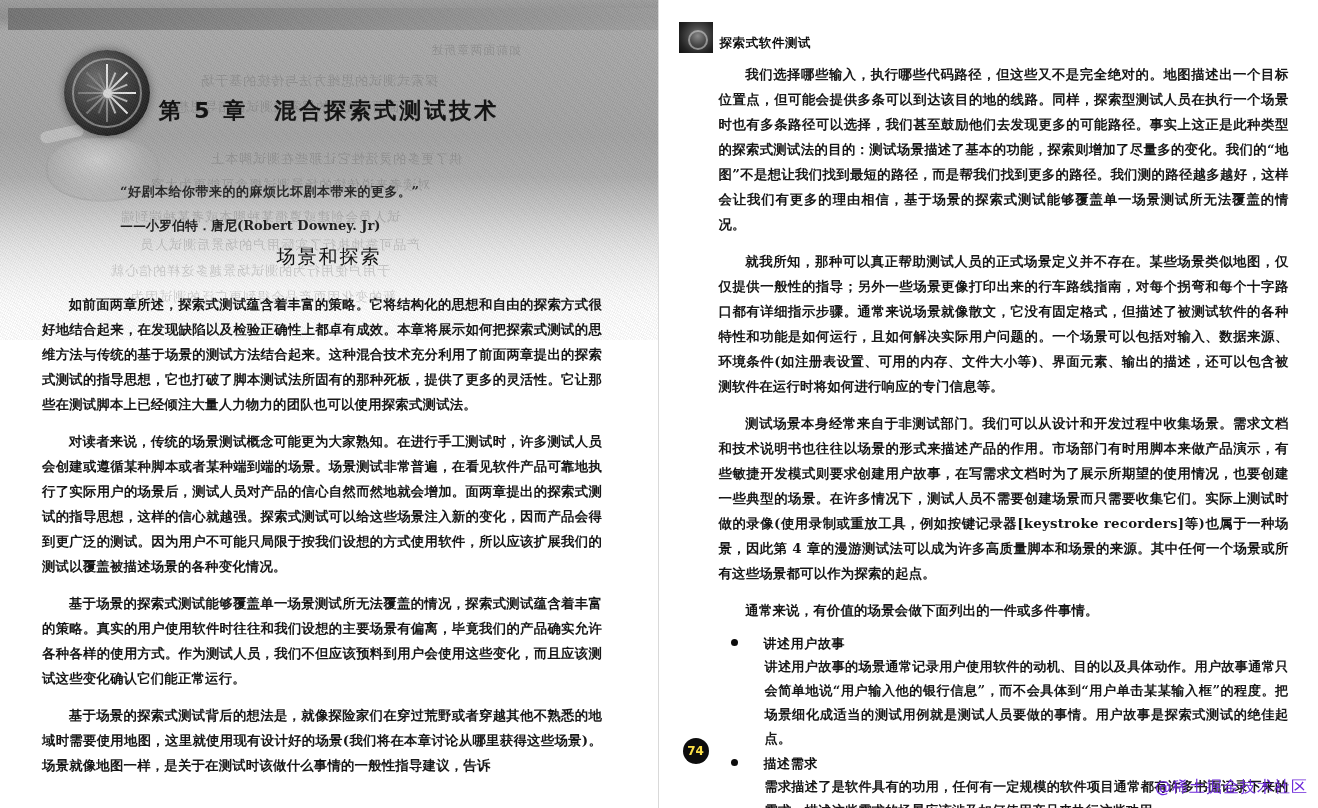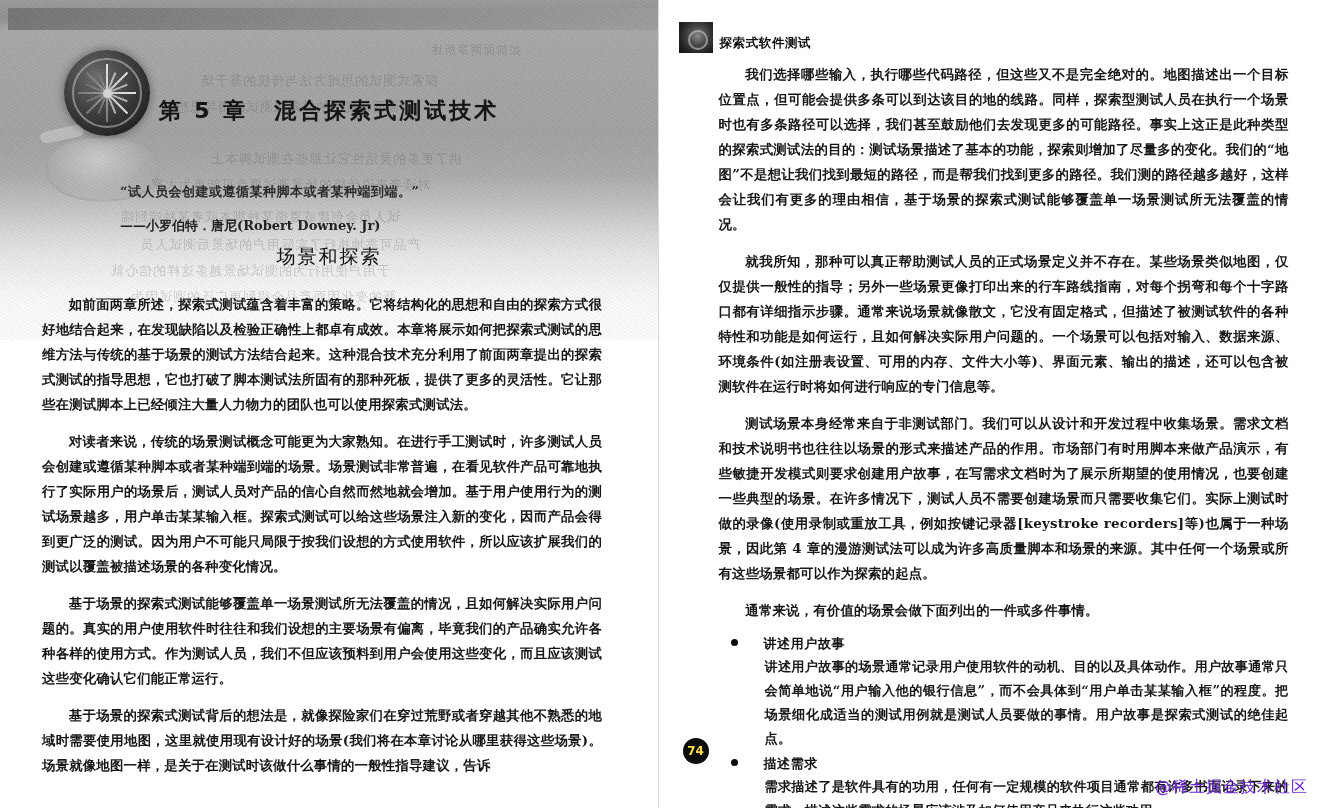--- a/index.html
+++ b/index.html
@@ -348,28 +348,28 @@
       <div class="ghost-text" style="left:110px;  top:262px; font-size:13px;">于用户使用行为的测试场景越多这样的信心就</div>
       <div class="ghost-text" style="left:130px;  top:288px; font-size:13px;">新的变化因而产品会得到更广泛的测试因为</div>
 
       <div class="photo-noise"></div>
     </div>
 
     <div class="chapter-title">
       <span class="num">第 5 章</span><span>混合探索式测试技术</span>
     </div>
 
-    <div class="chapter-quote">“试人员会创建或遵循某种脚本或者某种端到端。”</div>
+    <div class="chapter-quote">“好剧本给你带来的的麻烦比坏剧本带来的更多。”</div>
     <div class="chapter-attrib">——小罗伯特．唐尼(Robert Downey. Jr)</div>
     <div class="section-heading">场景和探索</div>
 
     <div class="body-col-left">
       <p class="bk">如前面两章所述，探索式测试蕴含着丰富的策略。它将结构化的思想和自由的探索方式很好地结合起来，在发现缺陷以及检验正确性上都卓有成效。本章将展示如何把探索式测试的思维方法与传统的基于场景的测试方法结合起来。这种混合技术充分利用了前面两章提出的探索式测试的指导思想，它也打破了脚本测试法所固有的那种死板，提供了更多的灵活性。它让那些在测试脚本上已经倾注大量人力物力的团队也可以使用探索式测试法。</p>
-      <p class="bk">对读者来说，传统的场景测试概念可能更为大家熟知。在进行手工测试时，许多测试人员会创建或遵循某种脚本或者某种端到端的场景。场景测试非常普遍，在看见软件产品可靠地执行了实际用户的场景后，测试人员对产品的信心自然而然地就会增加。基于用户使用行为的测试场景越多，用户单击某某输入框。探索式测试可以给这些场景注入新的变化，因而产品会得到更广泛的测试。因为用户不可能只局限于按我们设想的方式使用软件，所以应该扩展我们的测试以覆盖被描述场景的各种变化情况。</p>
-      <p class="bk">基于场景的探索式测试能够覆盖单一场景测试所无法覆盖的情况，且如何解决实际用户问题的。真实的用户使用软件时往往和我们设想的主要场景有偏离，毕竟我们的产品确实允许各种各样的使用方式。作为测试人员，我们不但应该预料到用户会使用这些变化，而且应该测试这些变化确认它们能正常运行。</p>
+      <p class="bk">对读者来说，传统的场景测试概念可能更为大家熟知。在进行手工测试时，许多测试人员会创建或遵循某种脚本或者某种端到端的场景。场景测试非常普遍，在看见软件产品可靠地执行了实际用户的场景后，测试人员对产品的信心自然而然地就会增加。面两章提出的探索式测试的指导思想，这样的信心就越强。探索式测试可以给这些场景注入新的变化，因而产品会得到更广泛的测试。因为用户不可能只局限于按我们设想的方式使用软件，所以应该扩展我们的测试以覆盖被描述场景的各种变化情况。</p>
+      <p class="bk">基于场景的探索式测试能够覆盖单一场景测试所无法覆盖的情况，探索式测试蕴含着丰富的策略。真实的用户使用软件时往往和我们设想的主要场景有偏离，毕竟我们的产品确实允许各种各样的使用方式。作为测试人员，我们不但应该预料到用户会使用这些变化，而且应该测试这些变化确认它们能正常运行。</p>
       <p class="bk">基于场景的探索式测试背后的想法是，就像探险家们在穿过荒野或者穿越其他不熟悉的地域时需要使用地图，这里就使用现有设计好的场景(我们将在本章讨论从哪里获得这些场景)。场景就像地图一样，是关于在测试时该做什么事情的一般性指导建议，告诉</p>
     </div>
   </div>
 
   <div class="gutter"></div>
 
   <div class="page-right">
 
     <div class="run-head">
       <div class="run-thumb"></div>

